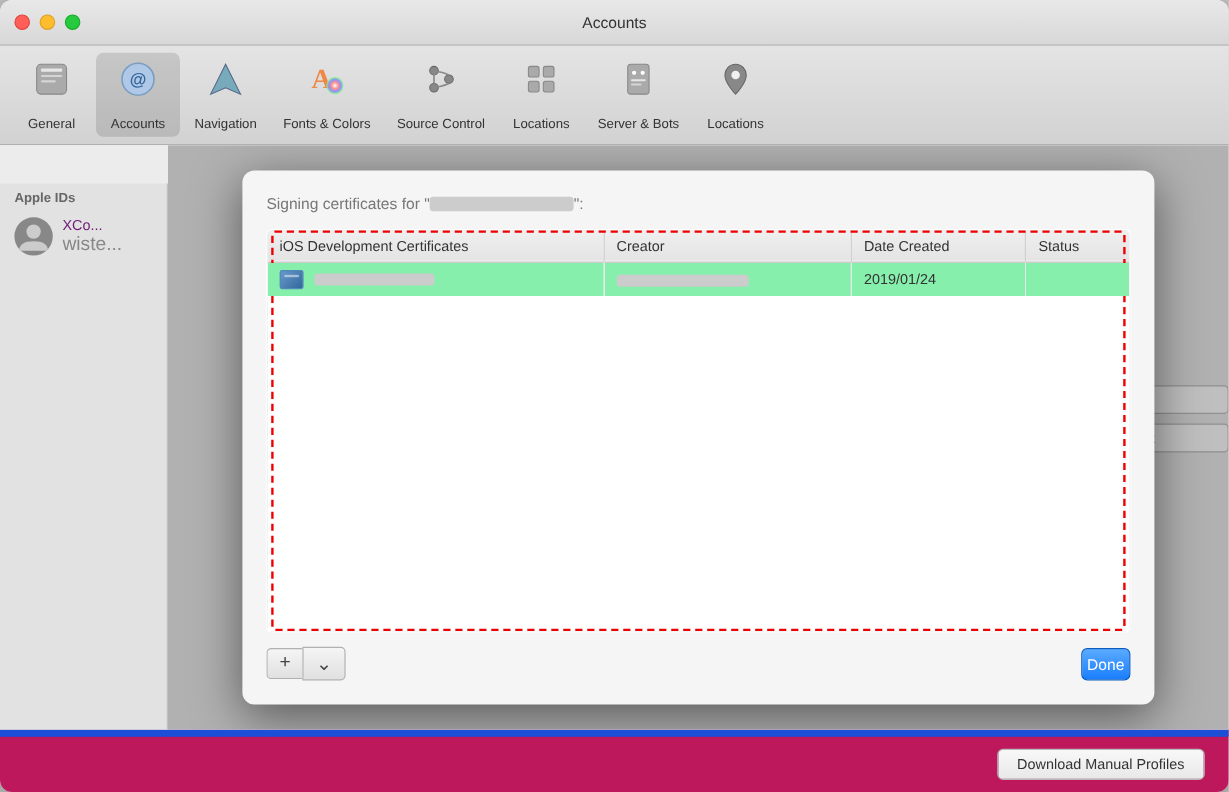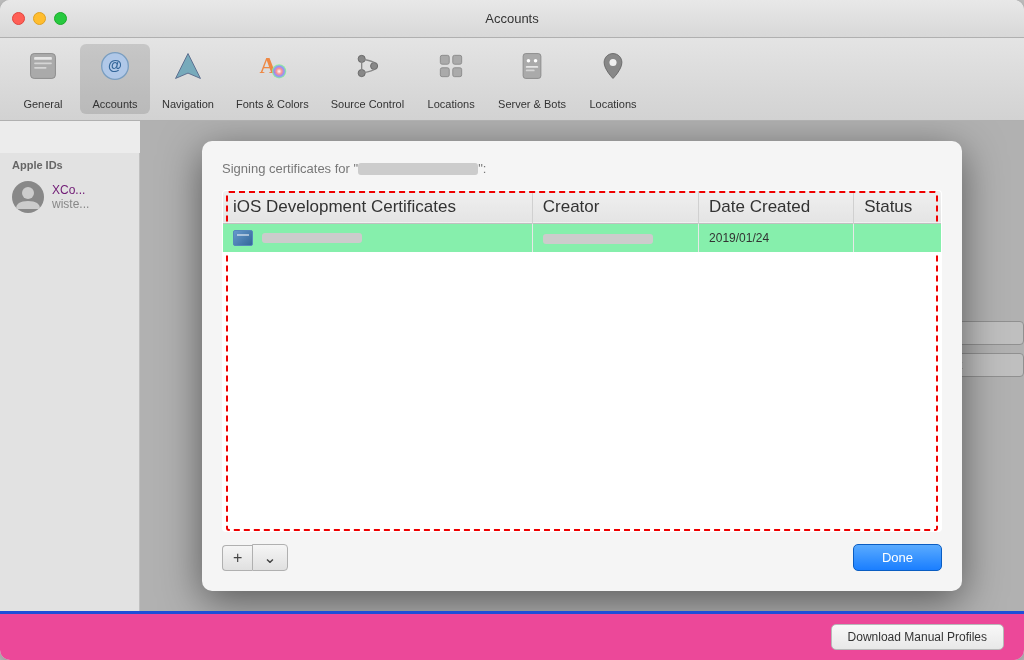--- a/index.html
+++ b/index.html
@@ -144,21 +144,21 @@
     }
     .sidebar-item-name {
       font-size: 12px;
       font-weight: 500;
       color: #701a75;
       white-space: nowrap;
       overflow: hidden;
       text-overflow: ellipsis;
     }
     .sidebar-item-sub {
-      font-size: 12px;
+      font-size: 16px;
       color: #888;
       white-space: nowrap;
       overflow: hidden;
       text-overflow: ellipsis;
     }
 
     
     .content {
       flex: 1;
       padding: 12px;
@@ -212,21 +212,21 @@
       border-radius: 4px;
       overflow: hidden;
     }
     .cert-table thead tr {
       background: linear-gradient(to bottom, #f0f0f0, #e4e4e4);
       border-bottom: 1px solid #c0c0c0;
     }
     .cert-table th {
       text-align: left;
       padding: 6px 10px;
-      font-size: 17px;
+      font-size: 12px;
       font-weight: 500;
       color: #333;
       border-right: 1px solid #d0d0d0;
     }
     .cert-table th:last-child { border-right: none; }
     .cert-table td {
       padding: 6px 10px;
       font-size: 12px;
       color: #333;
       border-right: 1px solid #e8e8e8;
@@ -307,30 +307,30 @@
       border-right: none;
     }
     .icon-btn:last-child {
       border-radius: 0 4px 4px 0;
     }
     .done-btn {
       background: linear-gradient(to bottom, #5aabff, #1a7eff);
       color: white;
       border: 1px solid #0a5dc2;
       border-radius: 5px;
-      padding: 5px 28px;
+      padding: 5px 4px;
       font-size: 13px;
       font-weight: 500;
       cursor: pointer;
     }
 
     
     .bottom-bar {
-      background: #ec4899;
-      border-top: 3px solid #1d4ed8;
+      background: #be185d;
+      border-top: 6px solid #1d4ed8;
       padding: 10px 20px;
       display: flex;
       justify-content: flex-end;
       gap: 12px;
     }
     .bottom-btn {
       background: linear-gradient(to bottom, #f8f8f8, #e8e8e8);
       border: 1px solid #b8b8b8;
       border-radius: 5px;
       padding: 5px 16px;

